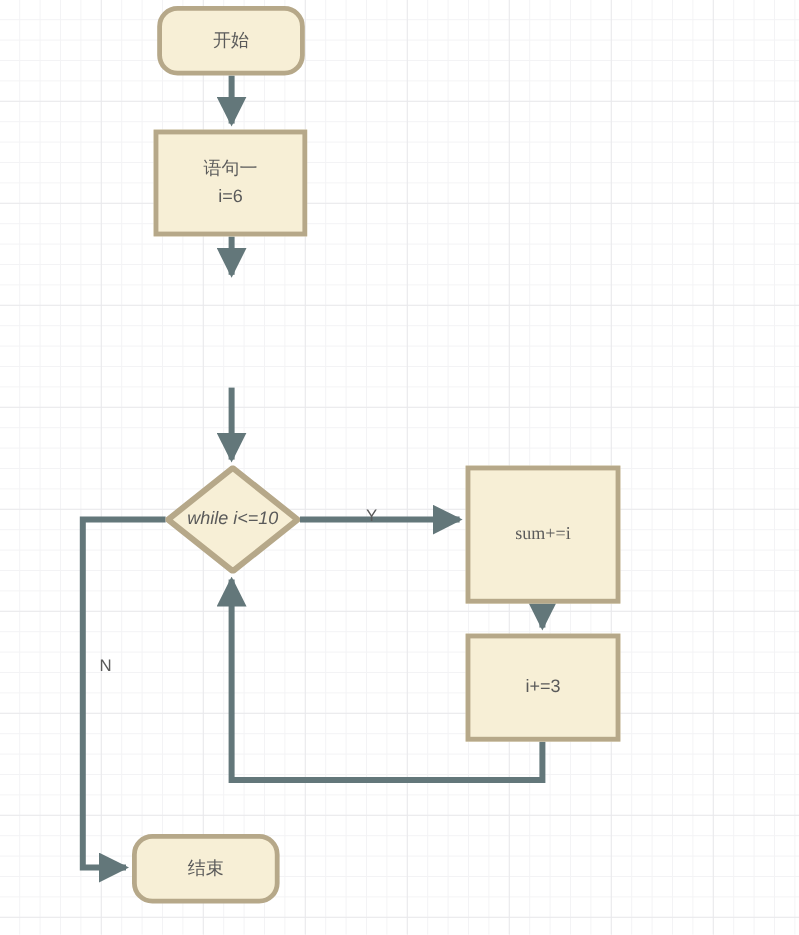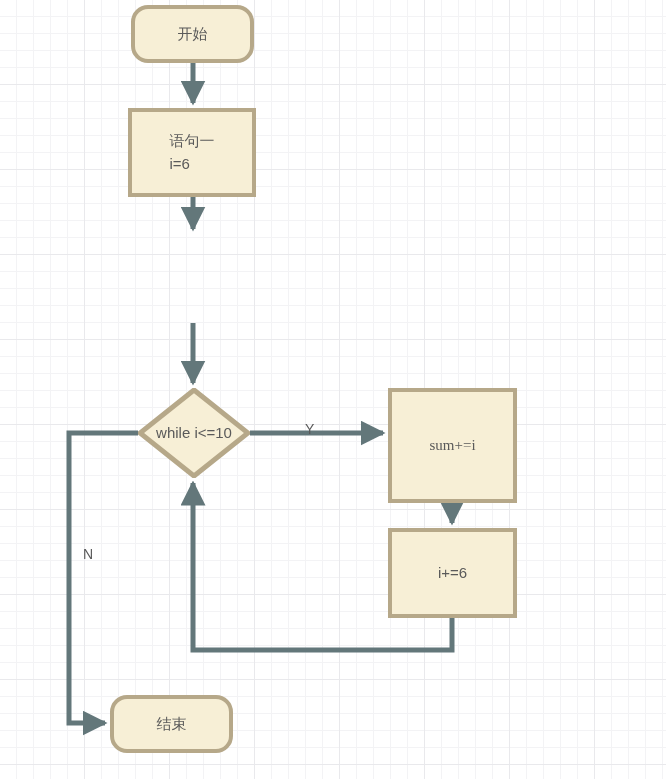--- a/index.html
+++ b/index.html
@@ -35,32 +35,34 @@
     height: 779px;
   }
   .node {
     position: absolute;
     box-sizing: border-box;
     background: #f7efd6;
     border: 4px solid #b6a889;
     display: flex;
     align-items: center;
     justify-content: center;
+    text-align: center;
     color: #5a5a5a;
     font-size: 15px;
     line-height: 1.5;
     white-space: pre;
   }
   .node.terminator {
     border-radius: 17px;
   }
   .node.diamond {
     background: transparent;
     border: none;
     overflow: visible;
+    font-style: italic;
   }
   .diamond-shape {
     position: absolute;
     left: 0; top: 0;
     width: 100%;
     height: 100%;
   }
   .diamond-label {
     position: relative;
     z-index: 2;
@@ -131,21 +133,21 @@
       <polygon points="56,2 110,45 56,88 2,45" fill="#f7efd6" stroke="#b6a889" stroke-width="5"></polygon>
     </svg>
     <span class="diamond-label">while i&lt;=10</span>
   </div>
 
   <div class="node" style="left:388px; top:388px; width:129px; height:115px;font-family:Liberation Serif, serif;">
     <span>sum+=i</span>
   </div>
 
   <div class="node" style="left:388px; top:528px; width:129px; height:90px;">
-    <span>i+=6</span>
+    <span>i+=3</span>
   </div>
 
   <div class="node terminator" style="left:110px; top:695px; width:123px; height:58px;">
     <span>结束</span>
   </div>
 
   <span class="edge-label" style="left:305px; top:421px;">Y</span>
 
   <span class="edge-label" style="left:83px; top:546px;">N</span>
 

